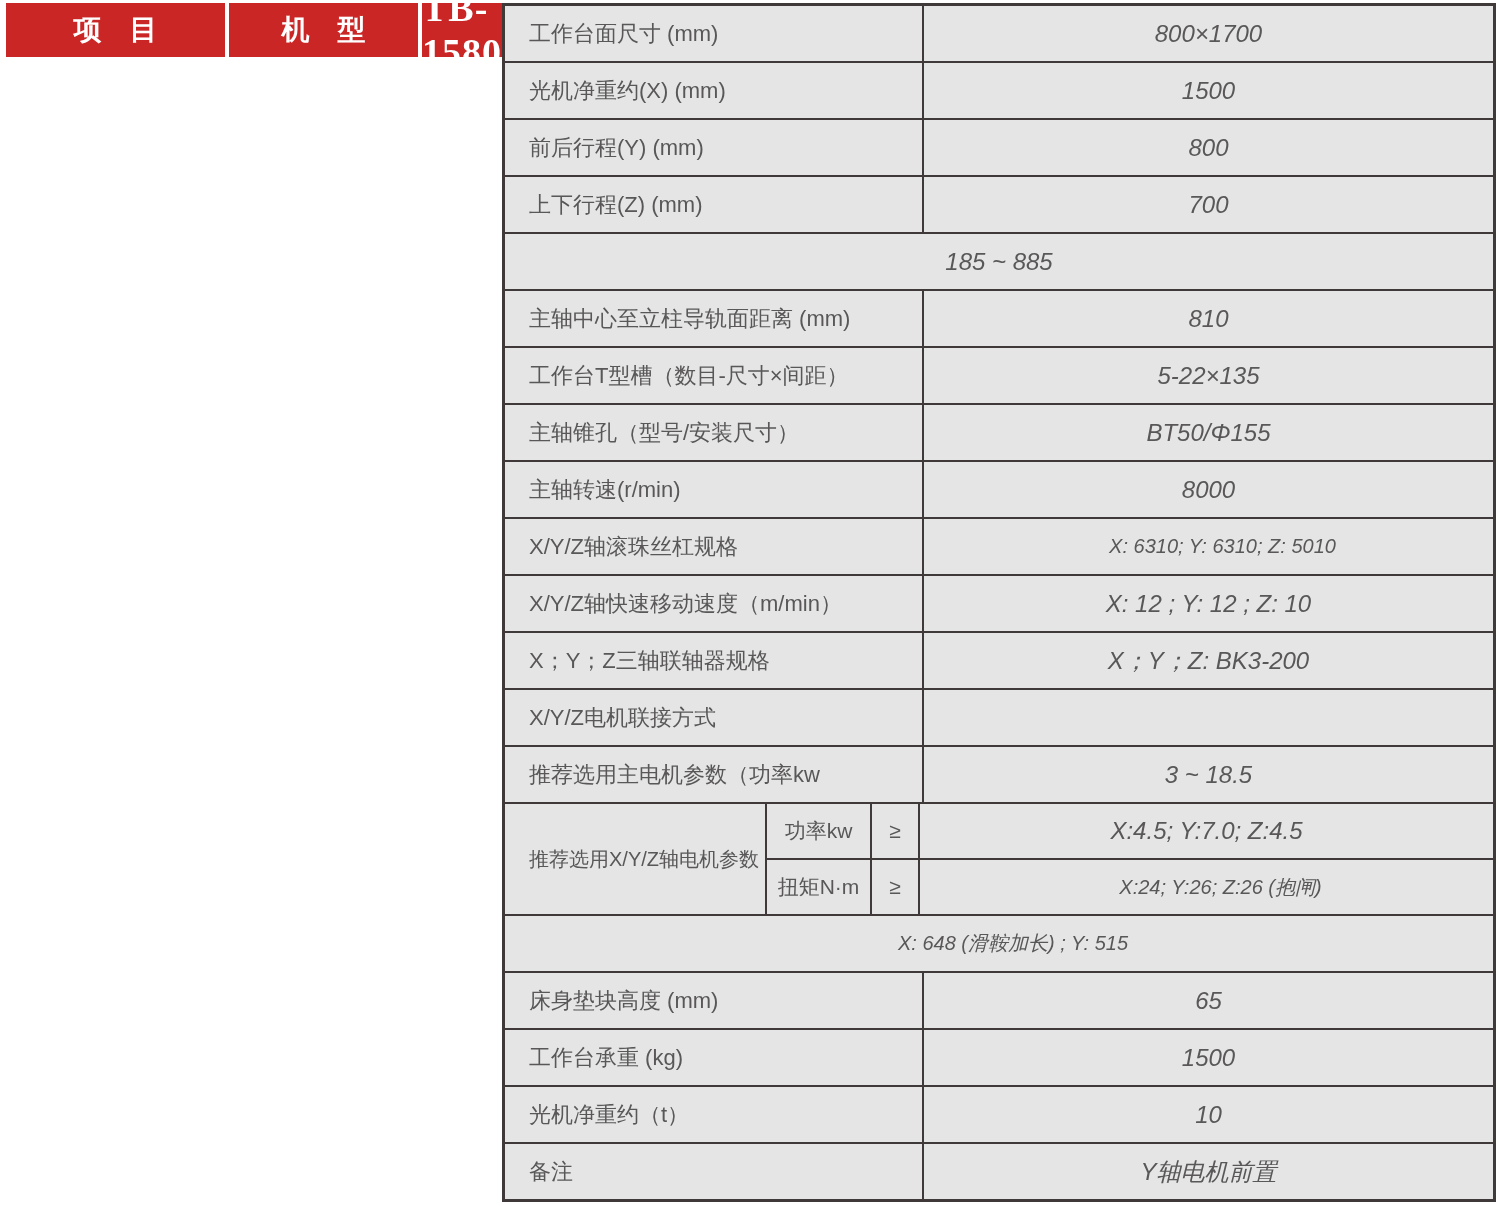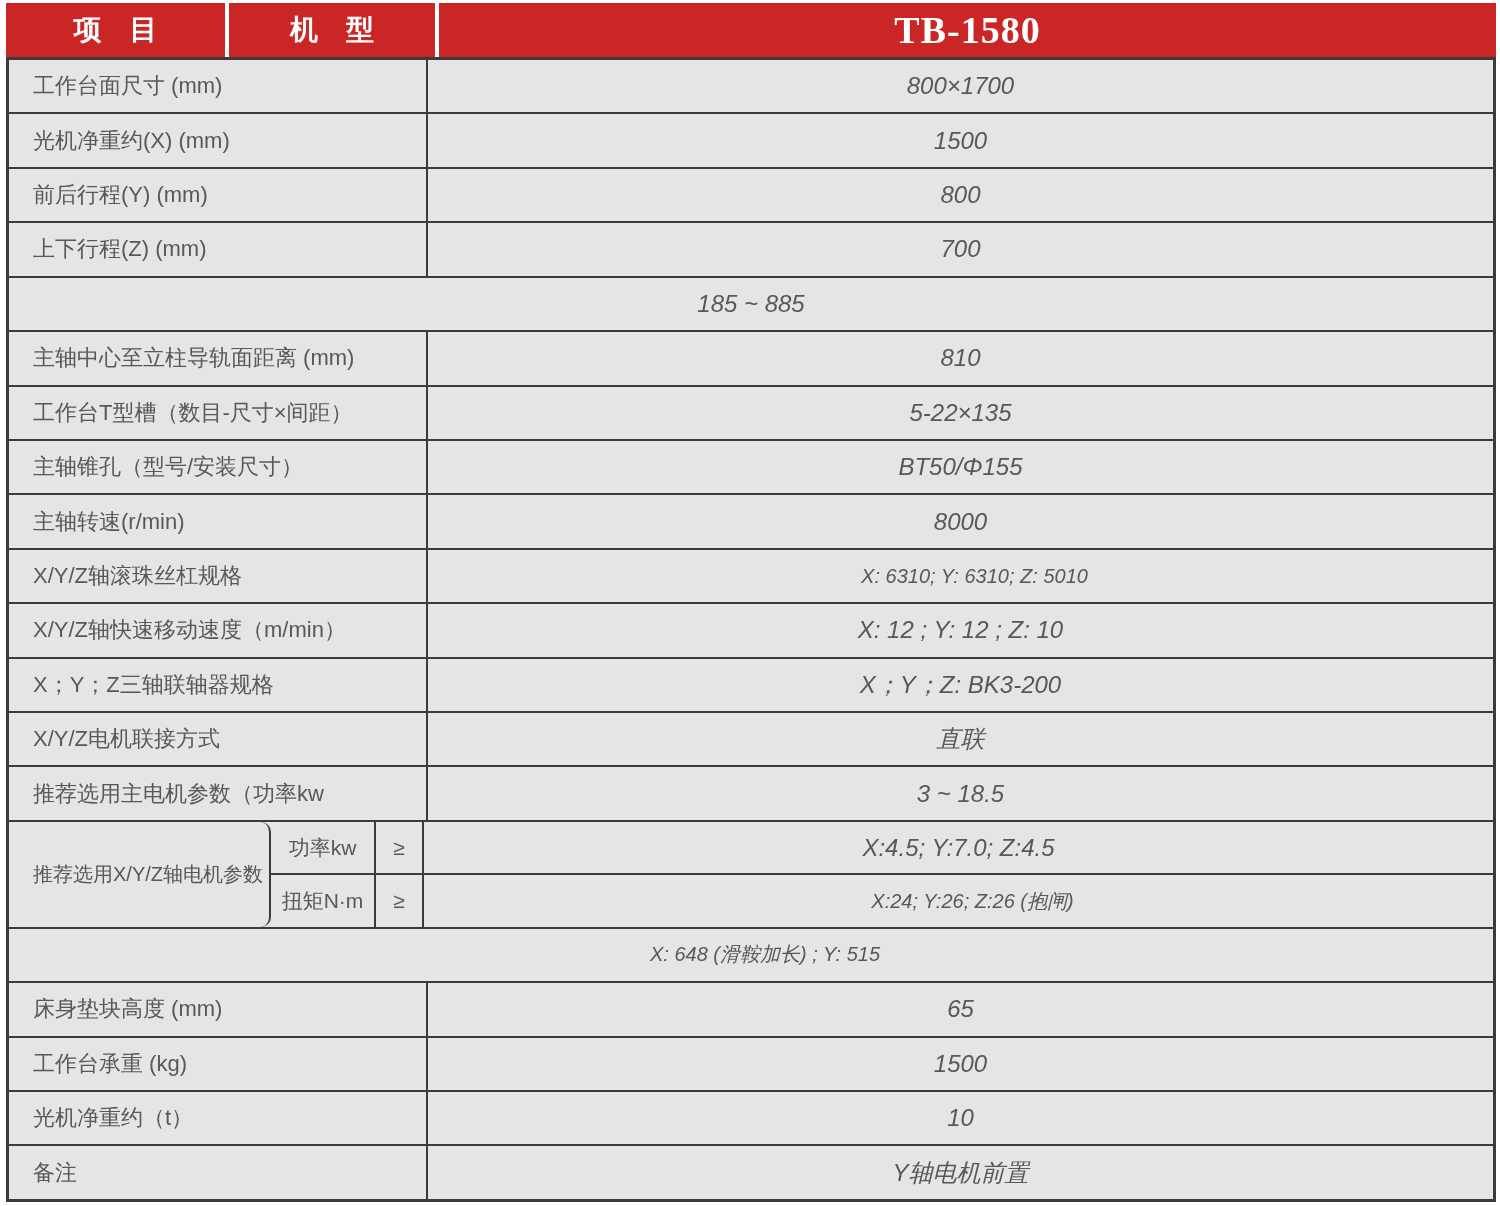--- a/index.html
+++ b/index.html
@@ -11,32 +11,32 @@
   }
   *{box-sizing:border-box;}
   html,body{margin:0;padding:0;}
   body{
     width:1500px;height:1206px;position:relative;overflow:hidden;
     background:var(--page-bg);
     font-family:"Liberation Sans","DejaVu Sans",sans-serif;
   }
   .spec-table{
     position:absolute;left:6px;top:3px;width:1490px;height:1199px;
-    display:flex;flex-direction:column;
+    display:flex;
   }
   .header-row{
     height:54px;flex:0 0 54px;background:var(--header-bg);
     display:flex;color:var(--header-text);
   }
   .hcell{
     display:flex;align-items:center;justify-content:center;
     font-weight:bold;font-size:28px;
   }
   .hcell-items{width:223px;border-right:4px solid #ffffff;}
-  .hcell-model{width:210px;border-right:4px solid #ffffff;}
+  .hcell-model{width:193px;border-right:4px solid #ffffff;}
   .hcell-value{
     flex:1;
     font-family:"Liberation Serif","DejaVu Serif",serif;
     font-size:38px;letter-spacing:1px;
   }
   .tbody{
     flex:1;display:flex;flex-direction:column;
     border:3px solid var(--border);
     background:#e5e5e5;
   }
@@ -45,21 +45,21 @@
   .cell{display:flex;align-items:center;color:var(--text);}
   .label-cell{
     width:419px;flex:0 0 419px;border-right:2px solid var(--border);
     padding-left:24px;font-size:22px;
   }
   .value-cell{flex:1;justify-content:center;font-size:24px;text-align:left;font-style:italic;}
   .value-cell.small{font-size:20px;padding-left:28px;}
   .motor-row{flex:2;display:flex;border-top:2px solid var(--border);}
   .m-label{
     width:262px;flex:0 0 262px;border-right:2px solid var(--border);
-    padding-left:24px;font-size:20px;border-radius:10px;
+    padding-left:24px;font-size:20px;
   }
   .m-right{flex:1;display:flex;flex-direction:column;}
   .m-sub{flex:1;display:flex;}
   .m-sub + .m-sub{border-top:2px solid var(--border);}
   .m-param{
     width:105px;flex:0 0 105px;border-right:2px solid var(--border);
     justify-content:center;font-size:21px;
   }
   .m-op{
     width:48px;flex:0 0 48px;border-right:2px solid var(--border);
@@ -118,21 +118,20 @@
       <div class="row">
         <div class="cell label-cell">X/Y/Z轴快速移动速度（m/min）</div>
         <div class="cell value-cell">X: 12 ; Y: 12 ; Z: 10</div>
       </div>
       <div class="row">
         <div class="cell label-cell">X；Y；Z三轴联轴器规格</div>
         <div class="cell value-cell">X；Y；Z: BK3-200</div>
       </div>
       <div class="row">
         <div class="cell label-cell">X/Y/Z电机联接方式</div>
-        <div class="cell value-cell">直联</div>
       </div>
       <div class="row">
         <div class="cell label-cell">推荐选用主电机参数（功率kw</div>
         <div class="cell value-cell">3 ~ 18.5</div>
       </div>
       <div class="motor-row">
         <div class="cell m-label">推荐选用X/Y/Z轴电机参数</div>
         <div class="m-right">
           <div class="m-sub">
             <div class="cell m-param">功率kw</div>

